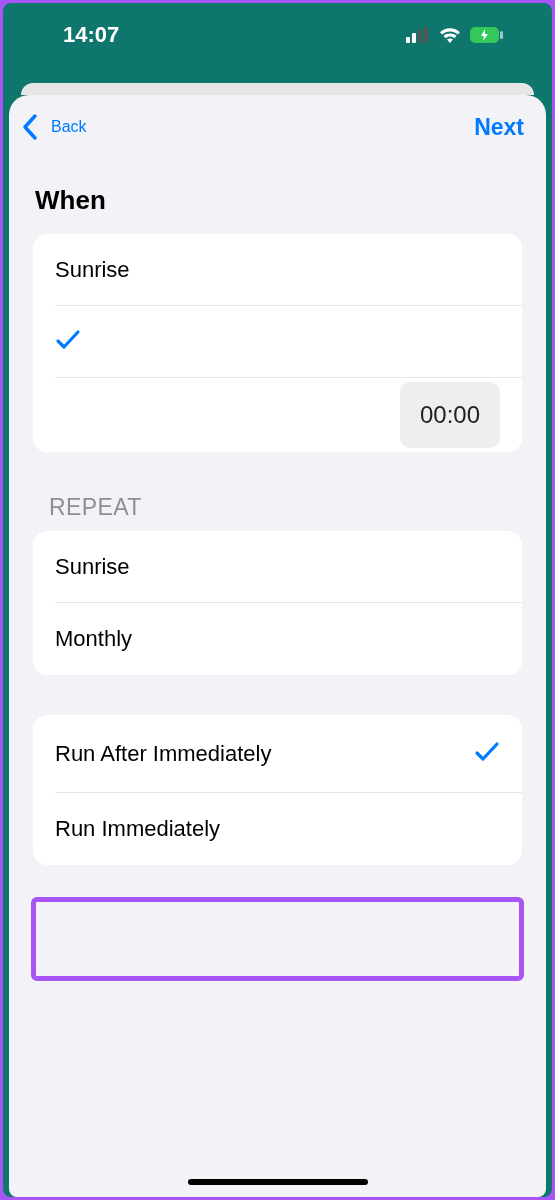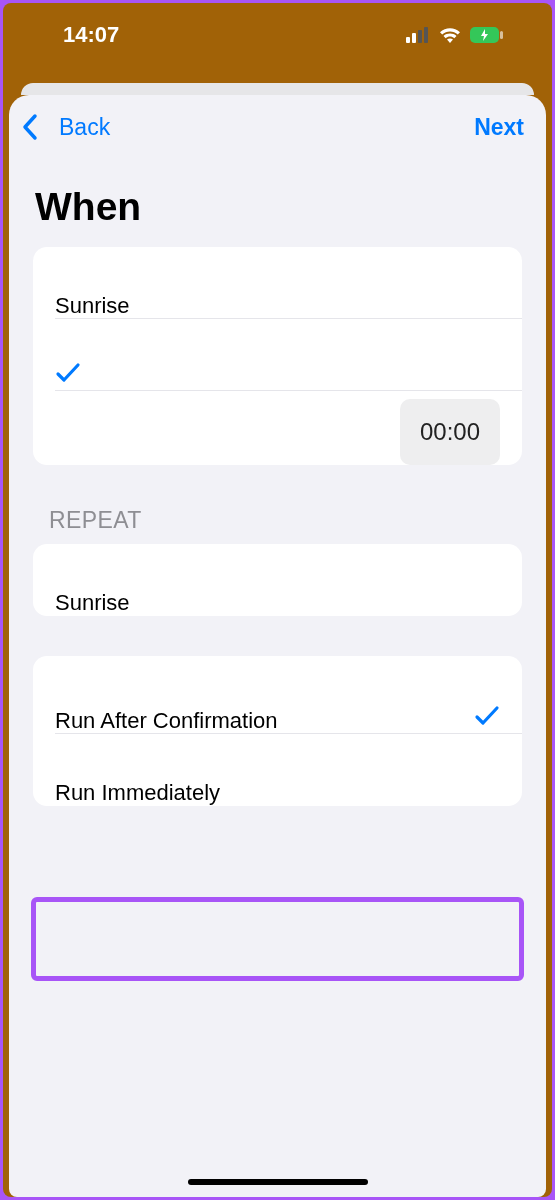--- a/index.html
+++ b/index.html
@@ -7,21 +7,21 @@
       width: 555px;
       height: 1200px;
       font-family: -apple-system, BlinkMacSystemFont, 'Segoe UI', sans-serif;
       background: #a855f7;
       padding: 3px;
       overflow: hidden;
     }
     .device-frame {
       width: 100%;
       height: 100%;
-      background: #a16207;
+      background: #0f766e;
       border-radius: 8px;
       overflow: hidden;
       position: relative;
     }
     .status-bar {
       height: 64px;
       display: flex;
       justify-content: space-between;
       align-items: center;
       padding: 0 48px 0 60px;
@@ -57,56 +57,56 @@
     }
     .nav-bar {
       display: flex;
       justify-content: space-between;
       align-items: center;
       padding: 18px 22px 10px 12px;
     }
     .back-btn {
       display: flex;
       align-items: center;
-      gap: 20px;
+      gap: 12px;
       color: #007aff;
-      font-size: 23px;
+      font-size: 16px;
     }
     .back-chevron {
       font-size: 30px;
       font-weight: 500;
       line-height: 1;
     }
     .next-btn {
       color: #007aff;
       font-size: 23px;
       font-weight: 700;
     }
     .title {
-      font-size: 39px;
+      font-size: 26px;
       font-weight: 700;
       padding: 34px 26px 18px 26px;
       color: #000;
     }
     .section-header {
       font-size: 23px;
       color: #8e8e93;
       padding: 42px 40px 10px 40px;
       letter-spacing: 0.4px;
     }
     .group {
       background: #fff;
       margin: 0 24px;
       border-radius: 14px;
       overflow: hidden;
     }
     .row {
       display: flex;
       justify-content: space-between;
-      align-items: flex-end;
+      align-items: center;
       min-height: 72px;
       padding: 0 22px;
       font-size: 22px;
       color: #000;
       position: relative;
     }
     .row:not(:last-child)::after {
       content: "";
       position: absolute;
       bottom: 0;
@@ -214,25 +214,28 @@
         </div>
       </div>
     </div>
 
     <div class="section-header">REPEAT</div>
 
     <div class="group">
       <div class="row">
         <span>Sunrise</span>
       </div>
+      <div class="row">
+        <span>Monthly</span>
+      </div>
     </div>
 
     <div class="group-run">
       <div class="row" style="min-height:78px;">
-        <span>Run After Confirmation</span>
+        <span>Run After Immediately</span>
         <span class="check">
           <svg width="26" height="22" viewBox="0 0 26 22">
               <polyline points="3,12 9,18 23,3" stroke="#007aff" stroke-width="3.2" fill="none" stroke-linecap="round" stroke-linejoin="round"></polyline>
             </svg>
         </span>
       </div>
       <div class="row">
         <span>Run Immediately</span>
       </div>
     </div>

